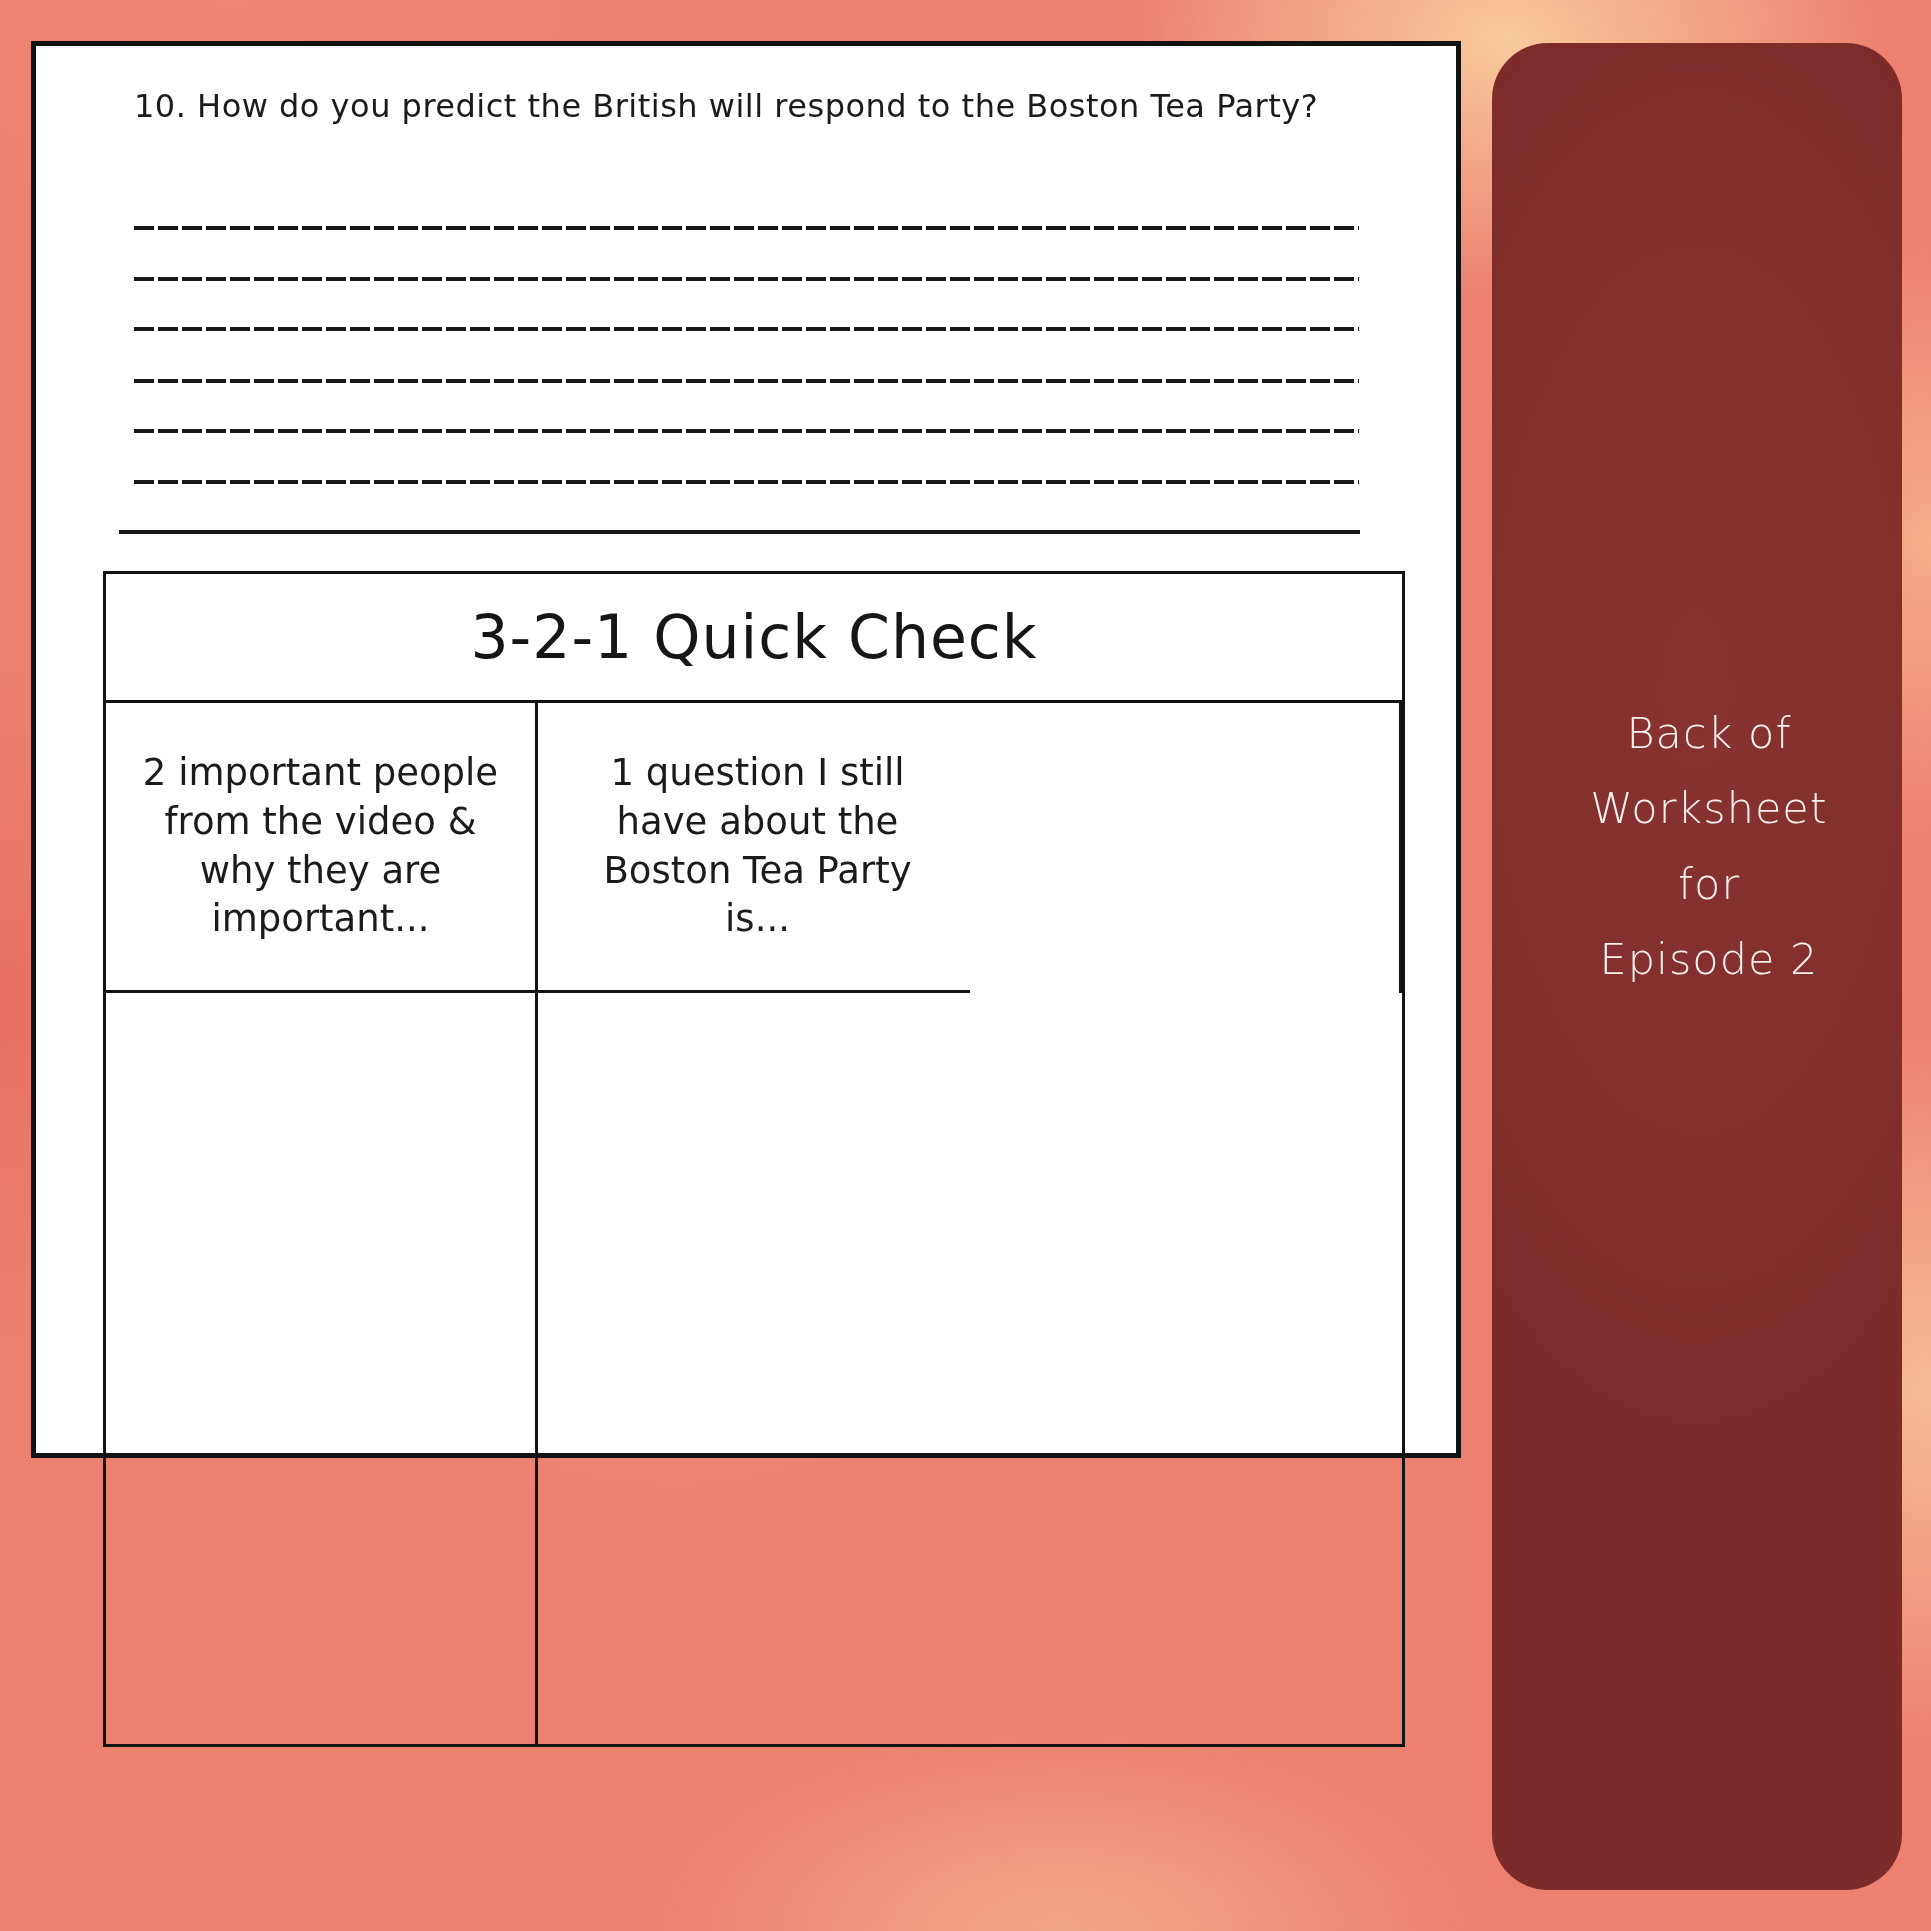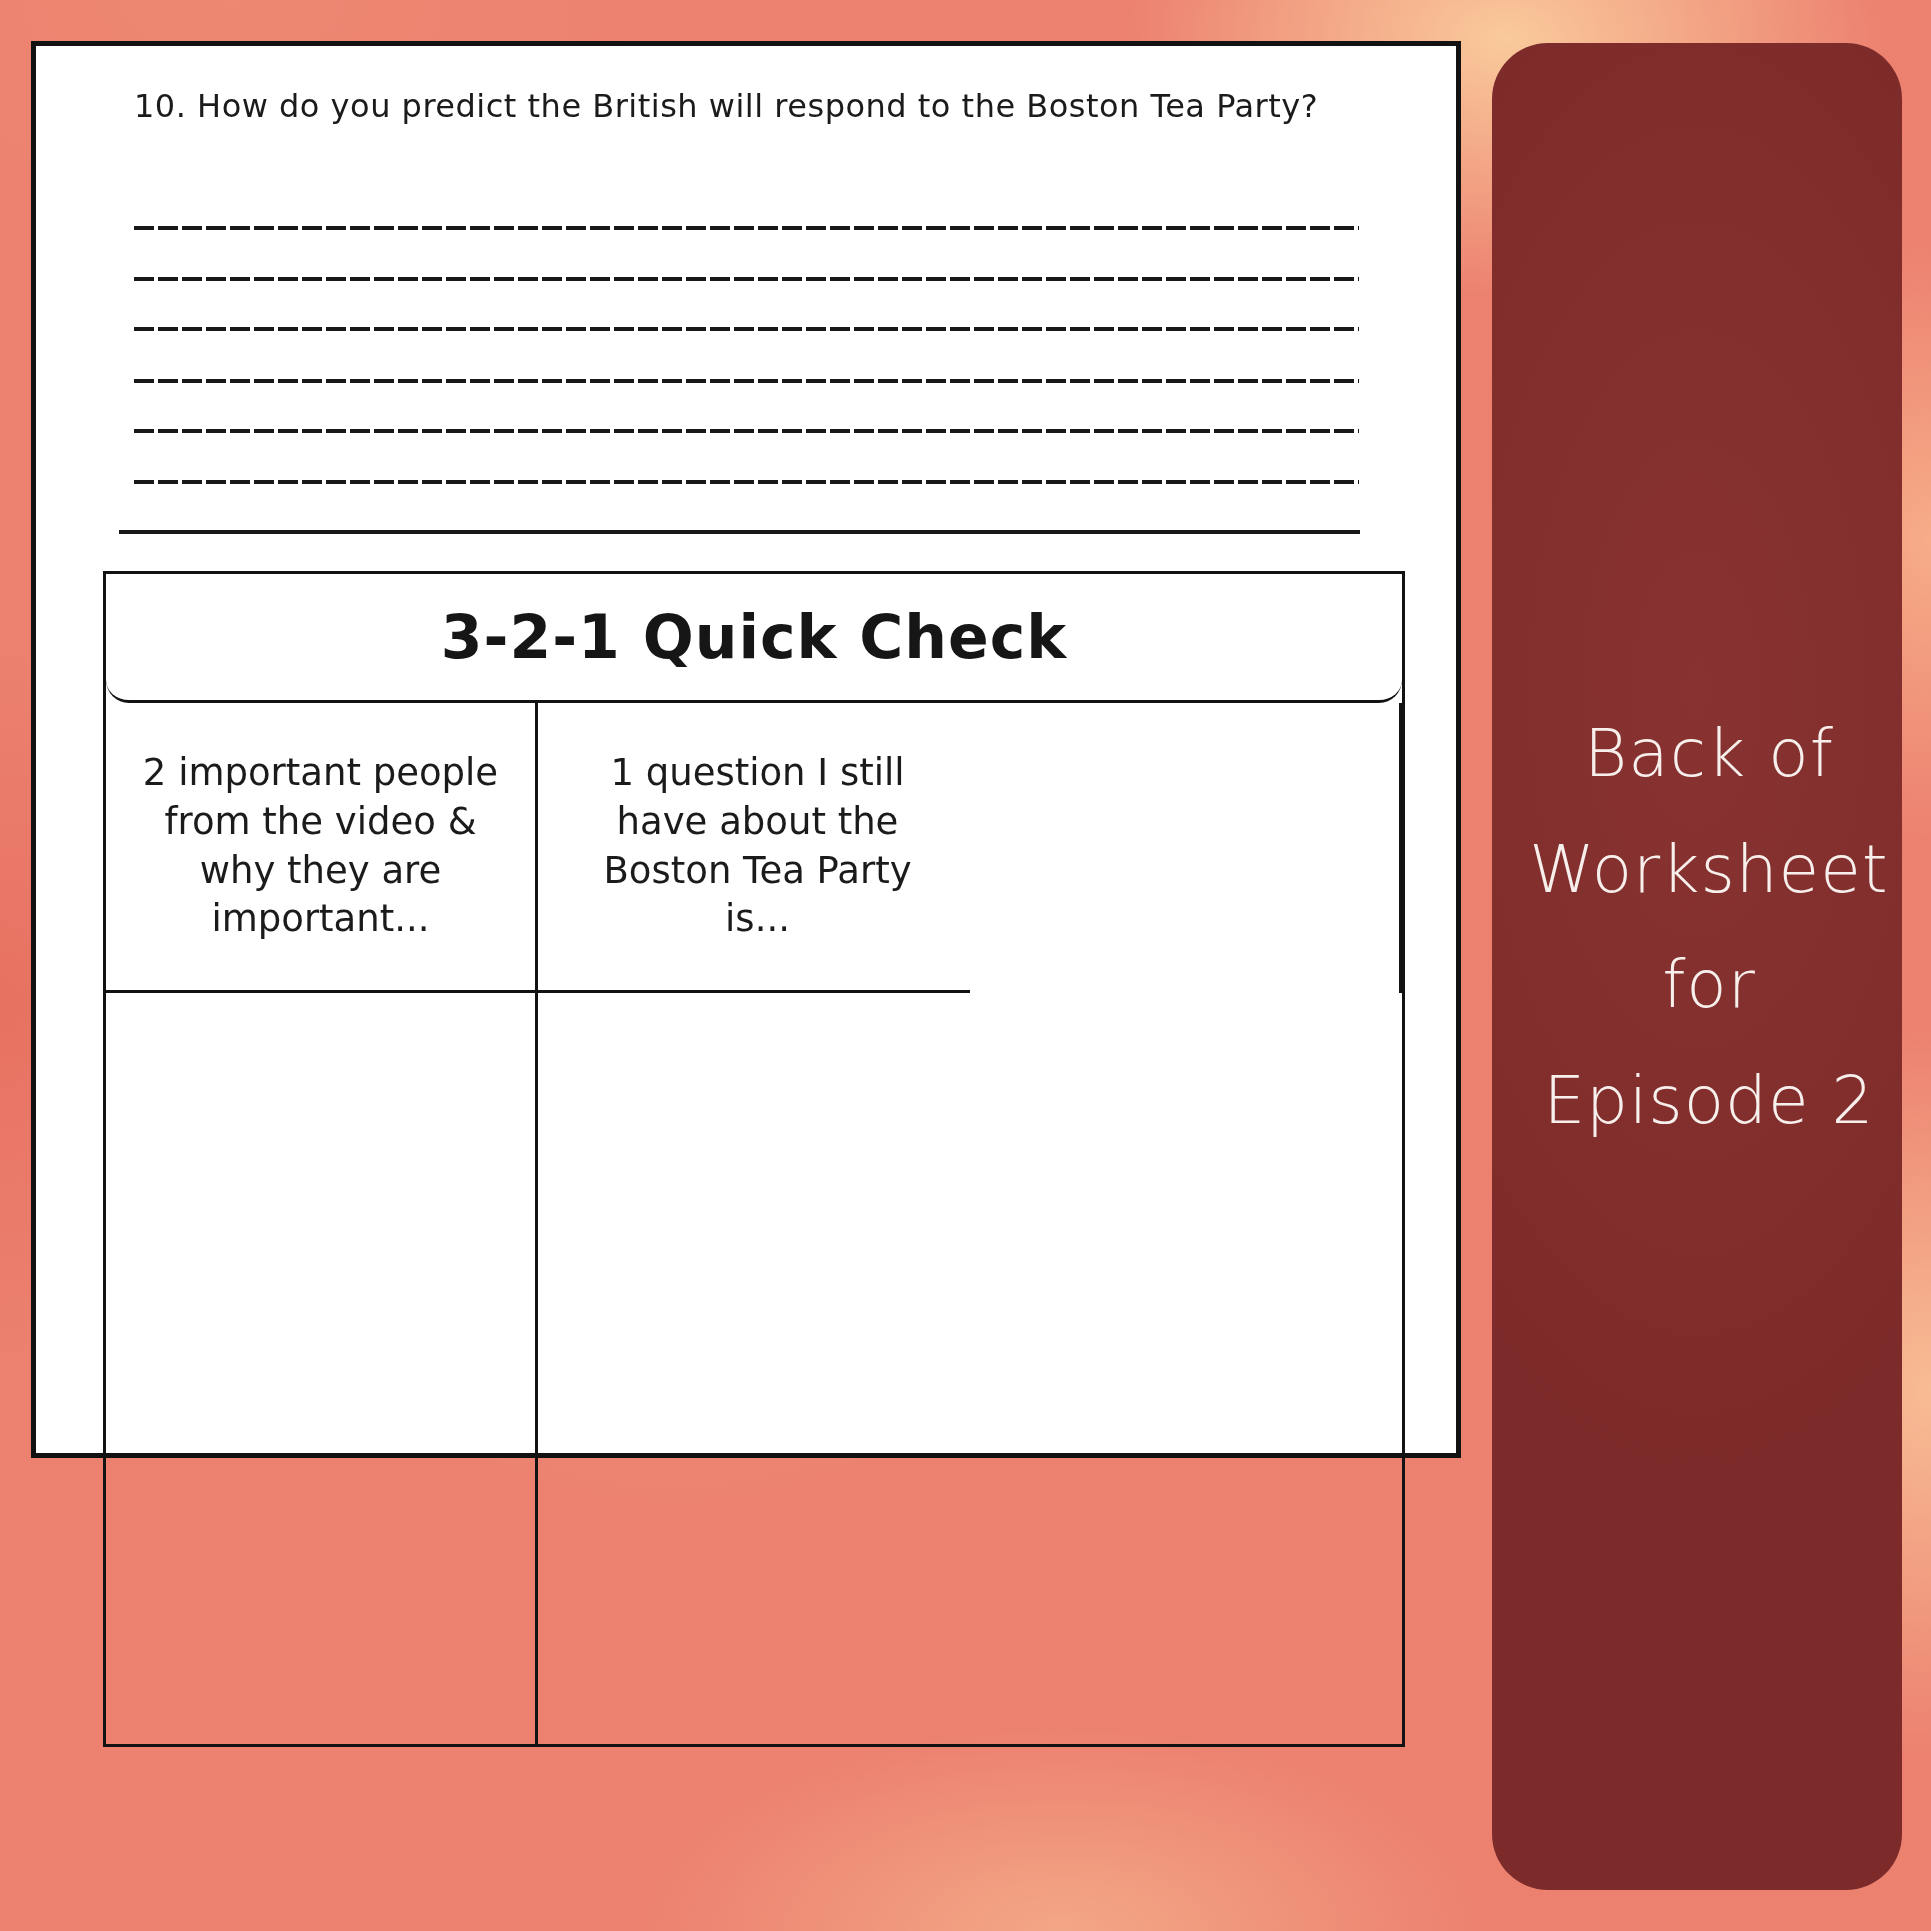--- a/index.html
+++ b/index.html
@@ -33,38 +33,38 @@
   }
   .answer-line.solid{background:#181818;left:-15.4px;width:1241px;}
   .qc-table{
     position:absolute;left:67px;top:525px;width:1302px;height:1176px;
     border:3.9px solid #121212;box-sizing:border-box;
     display:grid;grid-template-columns:1fr 1fr 1fr;grid-template-rows:129px 290px 1fr;
   }
   .qc-title{
     grid-column:1/4;display:flex;align-items:center;justify-content:center;
     border-bottom:3.9px solid #121212;
-    font-size:60px;font-weight:700;color:#161616;letter-spacing:1px;border-radius:23px;
+    font-size:60px;font-weight:400;color:#161616;letter-spacing:1px;
   }
   .qc-head{
     border-bottom:3.9px solid #121212;border-right:3.9px solid #121212;
     display:flex;align-items:center;justify-content:center;text-align:center;
     font-size:37px;font-weight:500;color:#1b1b1b;line-height:1.32;
     padding:0 25px;box-sizing:border-box;
   }
   .qc-head.last,.qc-cell.last{border-right:none;padding-left:32px;}
   .qc-cell{border-right:3.9px solid #121212;}
   .side-panel{
     position:absolute;left:1492px;top:43px;width:410px;height:1847px;
     border-radius:56px;
     background:radial-gradient(ellipse 406px 869px at 50% 35%, #883331, #7d2b2a 90%);
   }
   .side-text{
     padding-top:653px;text-align:center;
-    font-size:66px;font-weight:300;line-height:1.75;
+    font-size:43px;font-weight:300;line-height:1.75;
     color:#f7efec;letter-spacing:1px;margin-left:24px;
   }
 </style>
 </head>
 <body>
 
 <div class="page">
   <div class="question">10. How do you predict the British will respond to the Boston Tea Party?</div>
 
   <div class="lines">

